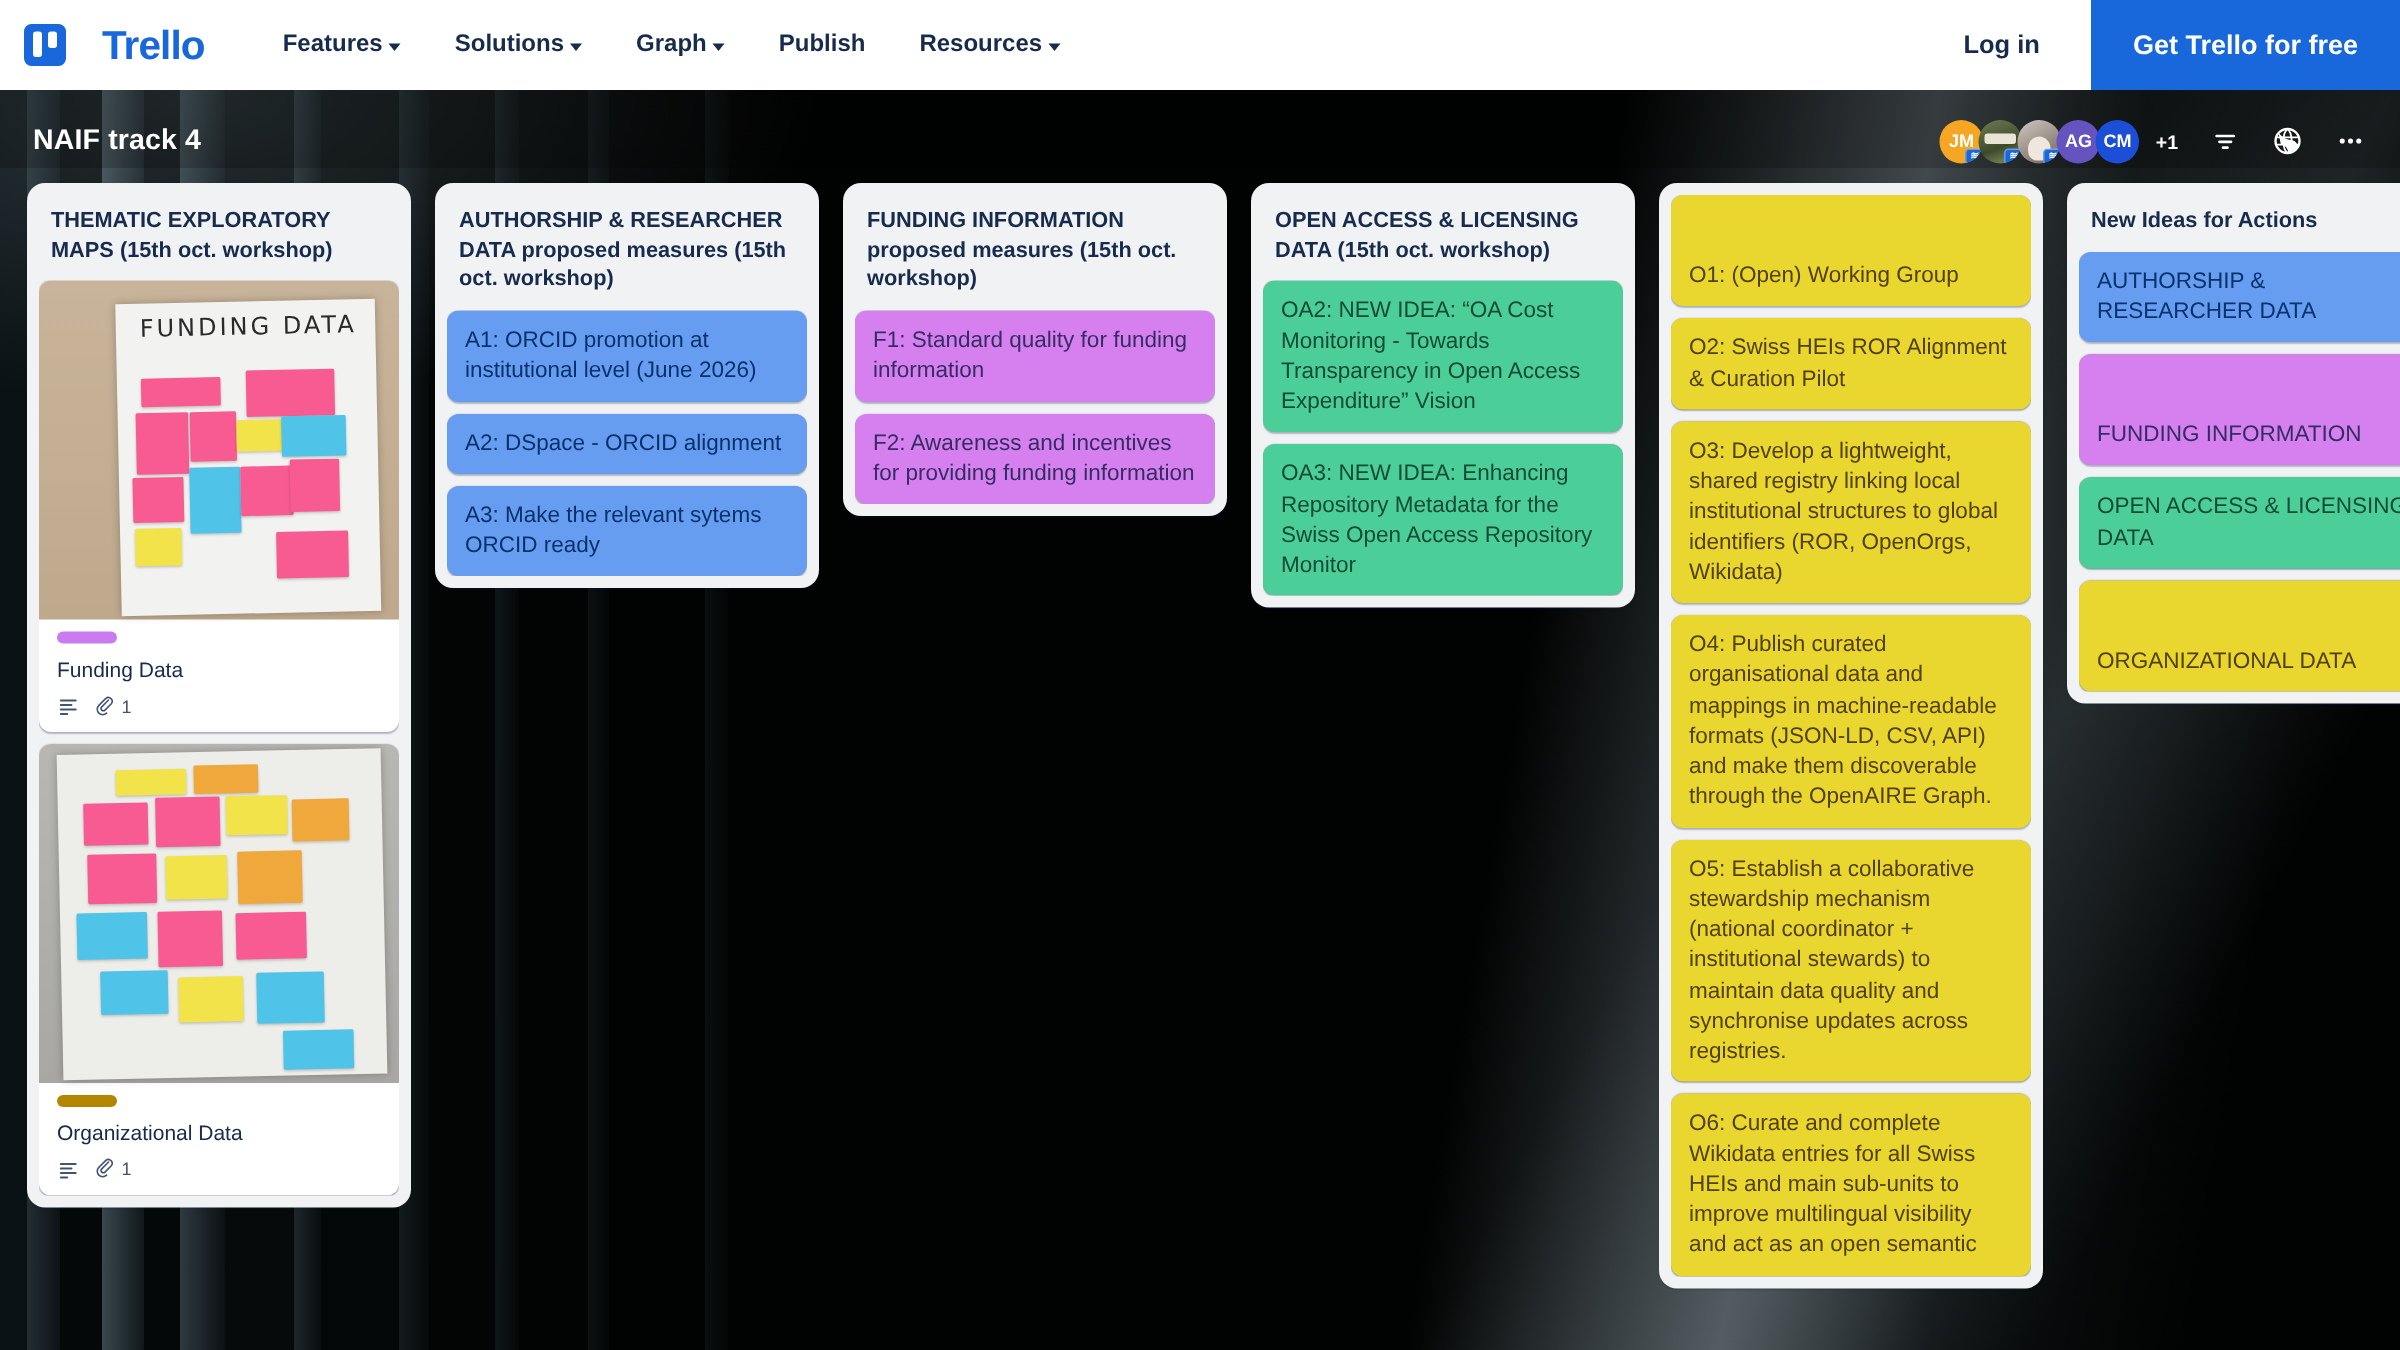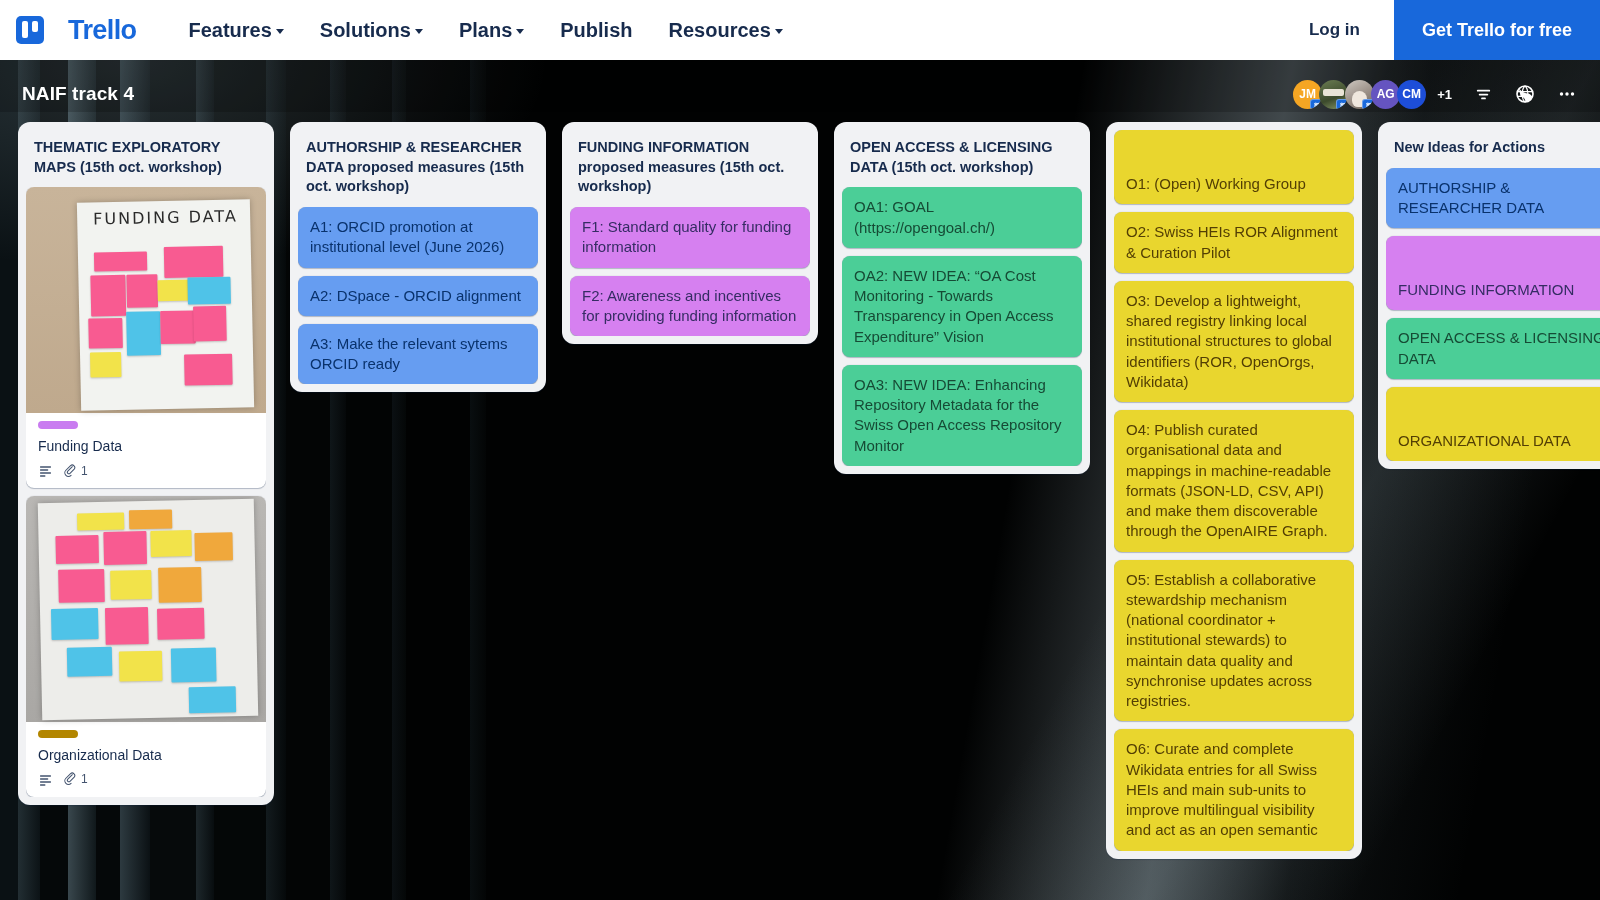--- a/index.html
+++ b/index.html
@@ -36,21 +36,21 @@
   .brand-mark::before { left: 6px;  top: 5px; width: 6px; height: 17px; }
   .brand-mark::after  { left: 16px; top: 5px; width: 6px; height: 11px; }
   .brand-word {
     font-size: 27px; font-weight: 700; color: #1868DB;
     letter-spacing: -0.6px;
   }
   .nav-links { display: flex; align-items: center; gap: 0; }
   .nav-link {
     display: flex; align-items: center; gap: 4px;
     padding: 0 18px; height: 60px;
-    font-size: 20px; font-weight: 600; color: #172B4D;
+    font-size: 16px; font-weight: 600; color: #172B4D;
     cursor: pointer; white-space: nowrap;
   }
   .caret {
     width: 0; height: 0; margin-top: 2px;
     border-left: 4px solid transparent;
     border-right: 4px solid transparent;
     border-top: 5px solid #172B4D;
   }
   .nav-right { margin-left: auto; display: flex; align-items: center; height: 60px; }
   #login-link {
@@ -264,21 +264,21 @@
   <div class="nav-links">
     <div class="nav-link">
       <span>Features</span>
       <span class="caret"></span>
     </div>
     <div class="nav-link">
       <span>Solutions</span>
       <span class="caret"></span>
     </div>
     <div class="nav-link">
-      <span>Plans</span>
+      <span>Graph</span>
       <span class="caret"></span>
     </div>
     <div class="nav-link">
       <span>Publish</span>
     </div>
     <div class="nav-link">
       <span>Resources</span>
       <span class="caret"></span>
     </div>
   </div>
@@ -444,21 +444,20 @@
       <div class="list-header">FUNDING INFORMATION proposed measures (15th oct. workshop)</div>
       <div class="cards">
         <div class="ccard c-purple-strong">F1: Standard quality for funding information</div>
         <div class="ccard c-purple-strong">F2: Awareness and incentives for providing funding information</div>
       </div>
     </div>
 
     <div class="list" id="list-openaccess">
       <div class="list-header">OPEN ACCESS &amp; LICENSING DATA (15th oct. workshop)</div>
       <div class="cards">
-        <div class="ccard c-green">OA1: GOAL (https://opengoal.ch/)</div>
         <div class="ccard c-green">OA2: NEW IDEA: “OA Cost Monitoring - Towards Transparency in Open Access Expenditure” Vision</div>
         <div class="ccard c-green">OA3: NEW IDEA: Enhancing Repository Metadata for the Swiss Open Access Repository Monitor</div>
       </div>
     </div>
 
     <div class="list" id="list-organizational">
       <div class="cards">
         <div class="ccard c-yellow tall">O1: (Open) Working Group</div>
         <div class="ccard c-yellow">O2: Swiss HEIs ROR Alignment &amp; Curation Pilot</div>
         <div class="ccard c-yellow">O3: Develop a lightweight, shared registry linking local institutional structures to global identifiers (ROR, OpenOrgs, Wikidata)</div>

